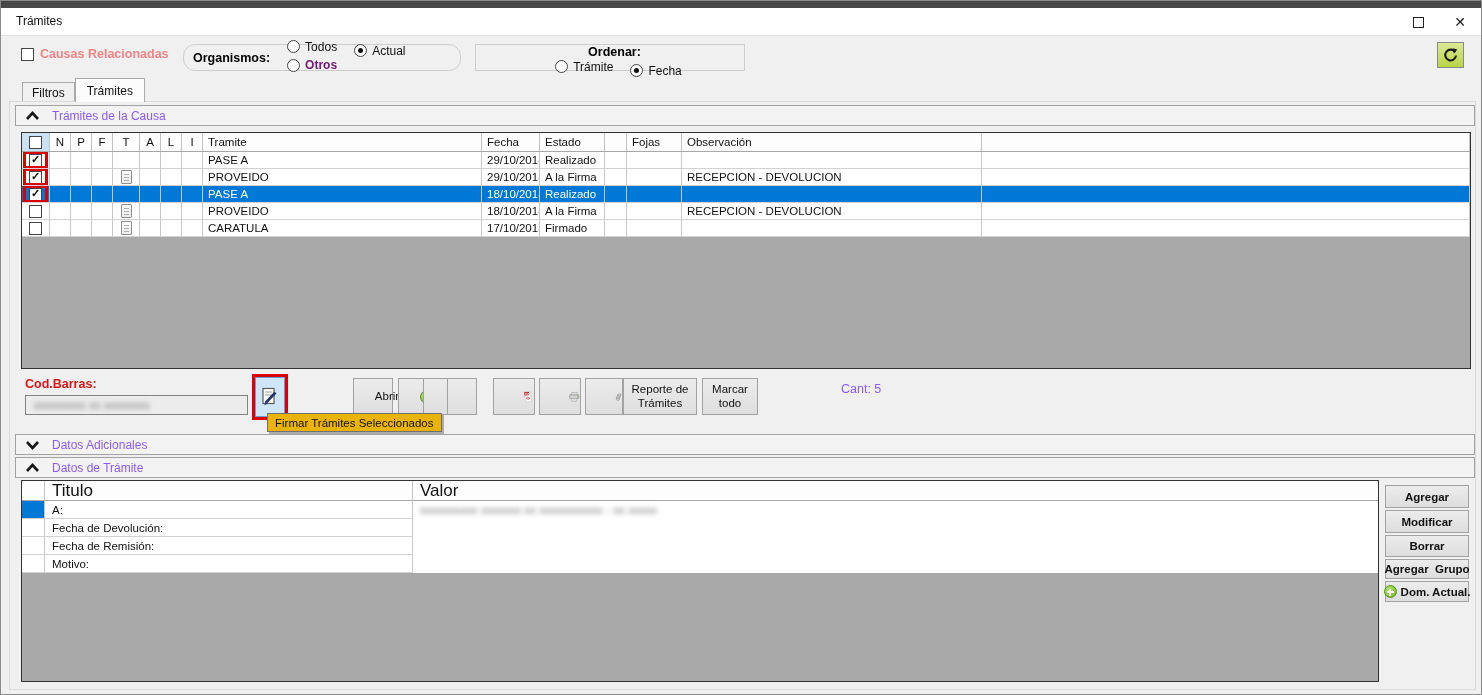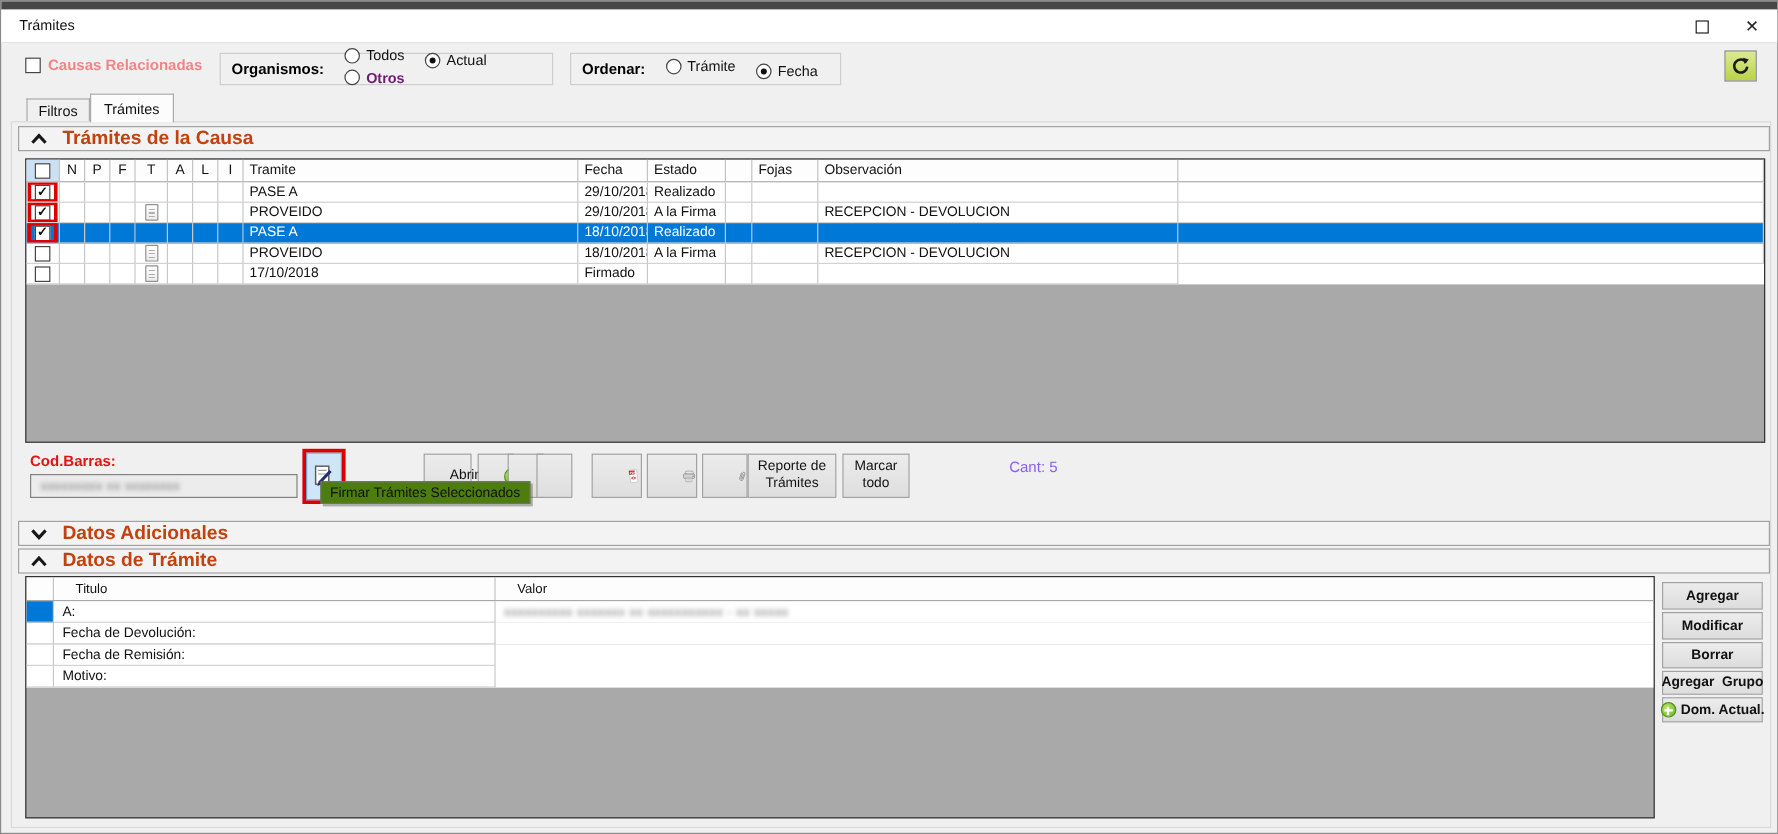--- a/index.html
+++ b/index.html
@@ -20,22 +20,22 @@
 
   
   .cb { width:13px; height:13px; background:#fff; border:1px solid #454545; display:inline-flex;
         align-items:center; justify-content:center; flex:0 0 auto; }
   .cb.checked::after { content:'\2713'; font-size:11px; font-weight:bold; color:#111; margin-top:-1px; }
   .causas { position:absolute; left:20px; top:46px; display:flex; align-items:center; gap:6px; }
   .causas-label { color:#f28484; font-weight:bold; font-size:12.5px; }
 
   .groupbox { position:absolute; top:43px; height:27px; border:1px solid #cdcdcd; background:#f0f0f0;
               display:flex; align-items:center; }
-  .gb-org { left:182px; width:278px; }
-  .gb-ord { left:474px; width:226px; }
+  .gb-org { left:182px; width:278px;border-radius:12px; }
+  .gb-ord { left:474px; width:270px;flex-direction:column; }
   .gb-label { font-weight:bold; font-size:12.5px; color:#000; margin-left:9px; }
   .radio-opt { display:inline-flex; align-items:center; gap:5px; margin-left:17px; }
   .radio { width:13px; height:13px; border:1px solid #454545; border-radius:50%; background:#fff;
            display:inline-flex; align-items:center; justify-content:center; flex:0 0 auto; }
   .radio.sel::after { content:''; width:5px; height:5px; border-radius:50%; background:#111; }
   .radio-label { font-size:12px; color:#111; }
   .radio-label.colored { color:#701a75; font-weight:bold; }
 
   .refresh-btn { position:absolute; left:1436px; top:41px; width:27px; height:26px;
                  background:linear-gradient(#dcea96,#b9d345); border:1px solid #8a8a8a;
@@ -45,21 +45,21 @@
   .tabs { position:absolute; left:21px; top:77px; height:24px; display:flex; align-items:flex-end; }
   .tab { height:20px; padding:0 9px; background:#f0f0f0; border:1px solid #ababab; border-bottom:none;
          font-size:12px; display:flex; align-items:center; color:#111; }
   .tab.active { height:24px; background:#fcfcfc; position:relative; z-index:2; padding:0 11px; }
   .tab-page { position:absolute; left:8px; top:100px; width:1467px; height:589px;
               border:1px solid #d9d9d9; background:#f0f0f0; }
 
   
   .section-bar { position:absolute; left:14px; width:1460px; height:21px; background:#f3f3f3;
                  border:1px solid #a2a2a2; display:flex; align-items:center; gap:12px; padding-left:9px; }
-  .section-title { font-size:16px; color:#c2410c;font-weight:bold; }
+  .section-title { font-size:12px; color:#8b5cf6; }
 
   
   :root { --g1cols: 28px 21px 21px 21px 27px 21px 21px 21px 279px 58px 65px 22px 55px 300px 1fr;
           --g2cols: 23px 368px 1fr; }
   #grid1 { position:absolute; left:20px; top:131px; width:1450px; height:237px;
            border:1px solid #323232; background:#a9a9a9; overflow:hidden; }
   .g1header { display:grid; grid-template-columns:var(--g1cols); height:19px; background:#fdfdfd;
               border-bottom:1px solid #a8a8a8; }
   .g1header > div { border-right:1px solid #c3c3c3; display:flex; align-items:center; justify-content:center;
                     font-size:11.5px; color:#111; overflow:hidden; white-space:nowrap; }
@@ -80,36 +80,36 @@
 
   
   .codbarras-label { position:absolute; left:24px; top:376px; color:#e01414; font-weight:bold; font-size:12.5px; }
   .codbarras-input { position:absolute; left:24px; top:394px; width:223px; height:20px; background:#ececec;
                      border:1px solid #828282; display:flex; align-items:center; padding-left:8px; }
   .blurtext { filter:blur(2.4px); color:#6b6b6b; font-size:10.5px; letter-spacing:.5px; white-space:nowrap; }
 
   .ann-box { position:absolute; left:251px; top:373px; width:36px; height:46px; border:3px solid #dd0000; z-index:8; }
   .firmar-btn { position:absolute; left:254px; top:376px; width:30px; height:40px; background:#cfe6f8;
                 border:1px solid #6aa2cf; display:flex; align-items:center; justify-content:center; z-index:7; }
-  .tooltip { position:absolute; left:266px; top:400px; height:19px; background:#4d7c0f; border:1px solid #707070;
+  .tooltip { position:absolute; left:266px; top:412px; height:19px; background:#eab308; border:1px solid #707070;
              box-shadow:2px 2px 0 rgba(90,90,90,.45); display:flex; align-items:center; padding:0 7px;
              font-size:11.5px; color:#111; z-index:20; white-space:nowrap; }
 
   .btn { position:absolute; background:linear-gradient(#ececec,#dedede); border:1px solid #a2a2a2;
          display:flex; align-items:center; justify-content:center; font-size:11.5px; color:#111;
          text-align:center; line-height:1.2;padding-left:28px; }
   .cant { position:absolute; left:840px; top:381px; font-size:12.5px; color:#8b5cf6; }
 
   
   #grid2 { position:absolute; left:20px; top:479px; width:1358px; height:202px; border:1px solid #323232;
            background:#a9a9a9; overflow:hidden; }
   .g2header { display:grid; grid-template-columns:var(--g2cols); height:20px; background:#fdfdfd;
               border-bottom:1px solid #a8a8a8; }
   .g2header > div { border-right:1px solid #c3c3c3; display:flex; align-items:center; padding-left:7px;
-                    font-size:11px; color:#111;margin-left:11px; }
+                    font-size:17px; color:#111; }
   .g2row { display:grid; grid-template-columns:var(--g2cols); height:18px; background:#fff; }
   .g2row > div { display:flex; align-items:center; padding-left:7px; font-size:11.5px; color:#111;
                  overflow:hidden; white-space:nowrap; }
   .g2row .gut { border-right:1px solid #c8c8c8; border-bottom:1px solid #d2d2d2; padding:0; }
   .g2row .tit { border-right:1px solid #c8c8c8; border-bottom:1px solid #d2d2d2; }
   .g2row.selected .gut { background:#0078d7; }
 
   .sidebtn { position:absolute; left:1384px; width:84px; background:linear-gradient(#ececec,#dddddd);
              border:1px solid #a2a2a2; display:flex; align-items:center; justify-content:center;
              font-size:11.5px; color:#111; white-space:pre; gap:4px;font-weight:bold; }
@@ -296,20 +296,21 @@
           </div>
           <div class="cc"></div>
           <div class="cc"></div>
           <div class="cc"></div>
           <div class="cc">
             <span class="doc-icon"></span>
           </div>
           <div class="cc"></div>
           <div class="cc"></div>
           <div class="cc"></div>
+          <div>CARATULA</div>
           <div>17/10/2018</div>
           <div>Firmado</div>
           <div></div>
           <div></div>
           <div></div>
           <div></div>
         </div>
       </div>
   </div>
 

